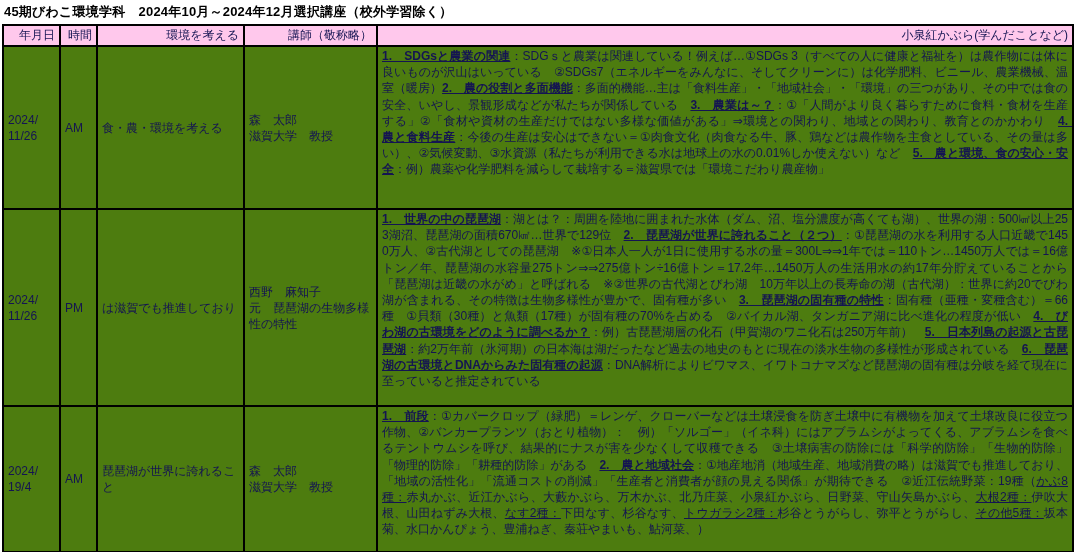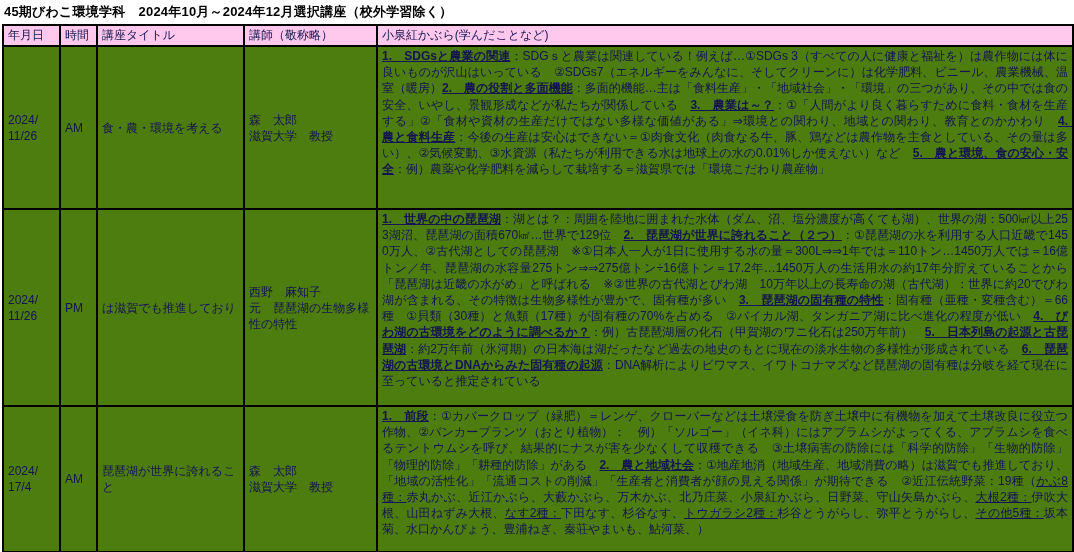--- a/index.html
+++ b/index.html
@@ -25,21 +25,21 @@
   table.schedule th, table.schedule td {
     border: 2px solid #000000;
     color: #141452;
     font-size: 12px;
     padding: 1px 4px;
     overflow: hidden;
   }
   table.schedule th {
     background: #ffc8ec;
     font-weight: normal;
-    text-align: left;
+    text-align: right;
     height: 17px;
     white-space: nowrap;
   }
   table.schedule td { background: #4d7c0f; }
   td.c-date, td.c-time, td.c-course, td.c-lect {
     vertical-align: middle;
     line-height: 16px;
   }
   td.c-points {
     vertical-align: top;
@@ -65,21 +65,21 @@
       <col style="width:57px">
       <col style="width:37px">
       <col style="width:147px">
       <col style="width:133px">
       <col style="width:696px">
     </colgroup>
     <thead>
       <tr>
         <th>年月日</th>
         <th>時間</th>
-        <th>講座タイトル</th>
+        <th>環境を考える</th>
         <th>講師（敬称略）</th>
         <th>小泉紅かぶら(学んだことなど)</th>
       </tr>
     </thead>
     <tbody>
         <tr class="r0">
           <td class="c-date">
             <div>2024/</div>
             <div>11/26</div>
           </td>
@@ -100,21 +100,21 @@
           <td class="c-course">は滋賀でも推進しており</td>
           <td class="c-lect">
             <div>西野　麻知子</div>
             <div>元　琵琶湖の生物多様性の特性</div>
           </td>
           <td class="c-points"><span class="bu">1.　世界の中の琵琶湖</span><span>：湖とは？：周囲を陸地に囲まれた水体（ダム、沼、塩分濃度が高くても湖）、世界の湖：500㎢以上253湖沼、琵琶湖の面積670㎢…世界で129位　</span><span class="bu">2.　琵琶湖が世界に誇れること（２つ）</span><span>：①琵琶湖の水を利用する人口近畿で1450万人、②古代湖としての琵琶湖　※①日本人一人が1日に使用する水の量＝300L⇒⇒1年では＝110トン…1450万人では＝16億トン／年、琵琶湖の水容量275トン⇒⇒275億トン÷16億トン＝17.2年…1450万人の生活用水の約17年分貯えていることから「琵琶湖は近畿の水がめ」と呼ばれる　※②世界の古代湖とびわ湖　10万年以上の長寿命の湖（古代湖）：世界に約20でびわ湖が含まれる、その特徴は生物多様性が豊かで、固有種が多い　</span><span class="bu">3.　琵琶湖の固有種の特性</span><span>：固有種（亜種・変種含む）＝66種　①貝類（30種）と魚類（17種）が固有種の70%を占める　②バイカル湖、タンガニア湖に比べ進化の程度が低い　</span><span class="bu">4.　びわ湖の古環境をどのように調べるか？</span><span>：例）古琵琶湖層の化石（甲賀湖のワニ化石は250万年前）　</span><span class="bu">5.　日本列島の起源と古琵琶湖</span><span>：約2万年前（氷河期）の日本海は湖だったなど過去の地史のもとに現在の淡水生物の多様性が形成されている　</span><span class="bu">6.　琵琶湖の古環境とDNAからみた固有種の起源</span><span>：DNA解析によりビワマス、イワトコナマズなど琵琶湖の固有種は分岐を経て現在に至っていると推定されている</span></td>
         </tr>
         <tr class="r2">
           <td class="c-date">
             <div>2024/</div>
-            <div>17/4</div>
+            <div>19/4</div>
           </td>
           <td class="c-time">AM</td>
           <td class="c-course">琵琶湖が世界に誇れること</td>
           <td class="c-lect">
             <div>森　太郎</div>
             <div>滋賀大学　教授</div>
           </td>
           <td class="c-points"><span class="bu">1.　前段</span><span>：①カバークロップ（緑肥）＝レンゲ、クローバーなどは土壌浸食を防ぎ土壌中に有機物を加えて土壌改良に役立つ作物、②バンカープランツ（おとり植物）：　例）「ソルゴー」（イネ科）にはアブラムシがよってくる、アブラムシを食べるテントウムシを呼び、結果的にナスが害を少なくして収穫できる　③土壌病害の防除には「科学的防除」「生物的防除」「物理的防除」「耕種的防除」がある　</span><span class="bu">2.　農と地域社会</span><span>：①地産地消（地域生産、地域消費の略）は滋賀でも推進しており、「地域の活性化」「流通コストの削減」「生産者と消費者が顔の見える関係」が期待できる　②近江伝統野菜：19種（</span><span class="u">かぶ8種：</span><span>赤丸かぶ、近江かぶら、大藪かぶら、万木かぶ、北乃庄菜、小泉紅かぶら、日野菜、守山矢島かぶら、</span><span class="u">大根2種：</span><span>伊吹大根、山田ねずみ大根、</span><span class="u">なす2種：</span><span>下田なす、杉谷なす、</span><span class="u">トウガラシ2種：</span><span>杉谷とうがらし、弥平とうがらし、</span><span class="u">その他5種：</span><span>坂本菊、水口かんぴょう、豊浦ねぎ、秦荘やまいも、鮎河菜、）</span></td>
         </tr>
       </tbody>

